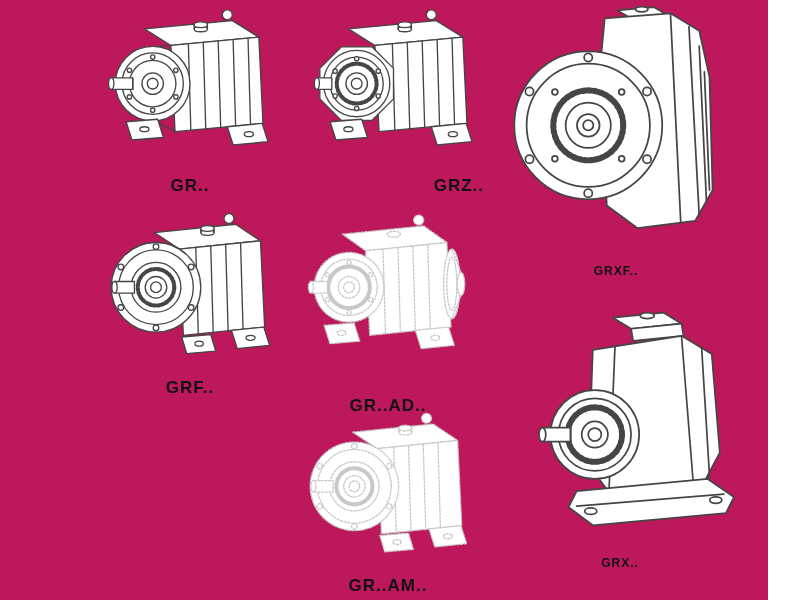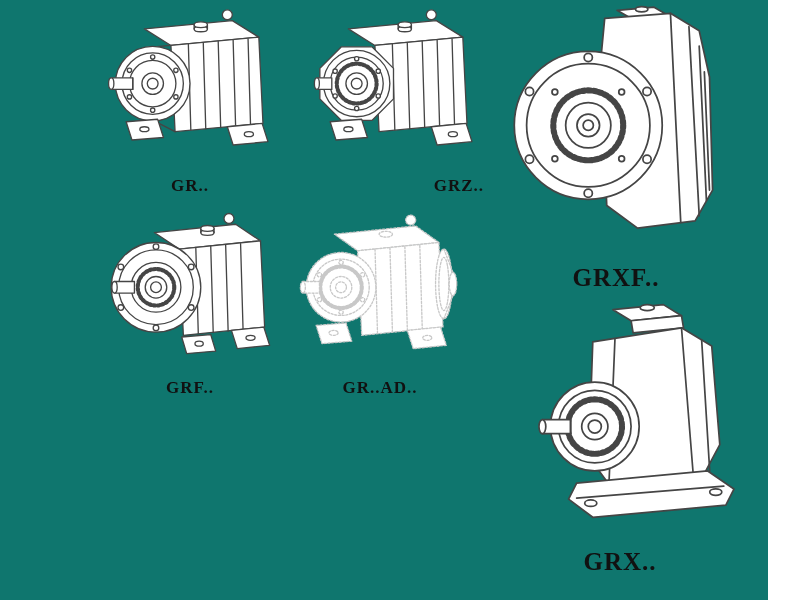--- a/index.html
+++ b/index.html
@@ -2,43 +2,43 @@
 <html style="--line: #454545; --ghost-line: #c8c8c8; --label-text: #111111;"><head>
 <meta charset="utf-8">
 <style>
   :root{
     --line:#454545;
     --ghost-line:#c8c8c8;
     --label-text:#111111;
   }
   html,body{margin:0;padding:0;background:#fff;}
   #page{
-    position:relative;width:768px;height:600px;background:#0f766e;overflow:hidden;
-    font-family:Liberation Serif, serif;
+    position:relative;width:768px;height:600px;background:#be185d;overflow:hidden;
+    font-family:Liberation Sans, sans-serif;
   }
   .cell{
     position:absolute;display:flex;flex-direction:column;align-items:center;
     justify-content:flex-start;
   }
   .drawing{color:var(--line);display:block;}
   .ghost .drawing{color:var(--ghost-line);stroke-dasharray:2.5 2;}
   .model-label{
     margin-top:2px;font-weight:bold;font-size:17px;letter-spacing:1px;
     color:var(--label-text);text-align:center;white-space:nowrap;
   }
-  .biglabel{font-size:25px;}
+  .biglabel{font-size:12px;}
   
   #cell-gr  {left:92px;  top:4px;   width:196px;}
   #cell-grz {left:292px; top:4px;   width:192px;align-items:flex-end;}
   #cell-grxf{left:488px; top:0px;   width:256px;}
   #cell-grf {left:92px;  top:206px; width:196px;}
-  #cell-grad{left:280px; top:206px; width:200px;}
+  #cell-grad{left:288px; top:206px; width:200px;gap:18px;}
   #cell-grff{left:92px;  top:406px; width:196px;}
   #cell-gram{left:288px; top:406px; width:200px;}
-  #cell-grx {left:492px; top:288px; width:256px;}
+  #cell-grx {left:492px; top:296px; width:256px;}
   #symbol-defs{position:absolute;width:0;height:0;overflow:hidden;}
 </style>
 </head>
 <body style="background: rgb(255, 255, 255);">
 
 <svg id="symbol-defs" aria-hidden="true">
   <defs>
 
     <symbol id="gb-inline" viewBox="0 0 210 205">
       <g fill="none" stroke="currentColor" stroke-width="1.6" stroke-linejoin="round" stroke-linecap="round">
@@ -262,20 +262,26 @@
   </div>
 
   <div id="cell-grad" class="cell ghost">
     <svg class="drawing" width="184" height="170" viewBox="0 0 210 205" preserveAspectRatio="xMidYMid meet">
         <use href="#gb-adapter"></use>
       </svg>
     <div class="model-label">GR..AD..</div>
   </div>
 
 
+  <div id="cell-gram" class="cell ghost">
+    <svg class="drawing" width="184" height="168" viewBox="0 0 210 205" preserveAspectRatio="xMidYMid meet">
+        <use href="#gb-flange"></use>
+      </svg>
+    <div class="model-label">GR..AM..</div>
+  </div>
 
   <div id="cell-grx" class="cell">
     <svg class="drawing" width="252" height="258" viewBox="0 0 250 245" preserveAspectRatio="xMidYMid meet">
         <use href="#gb-large"></use>
       </svg>
     <div class="model-label biglabel">GRX..</div>
   </div>
 
 </div>
 

